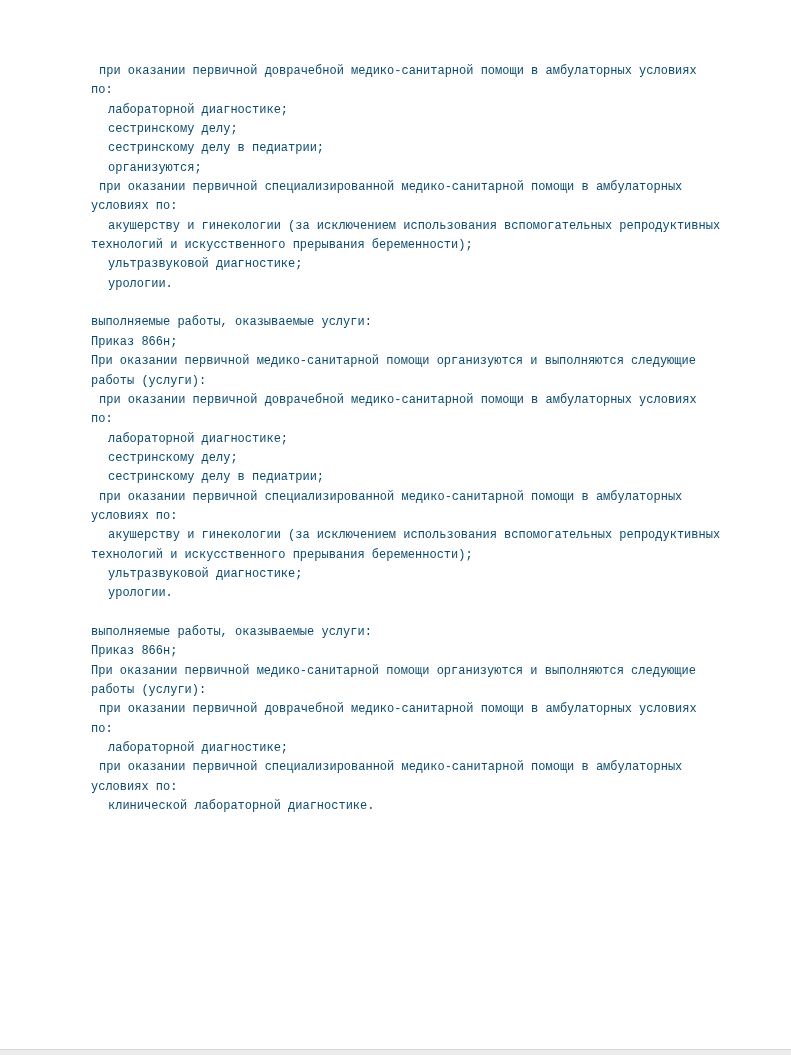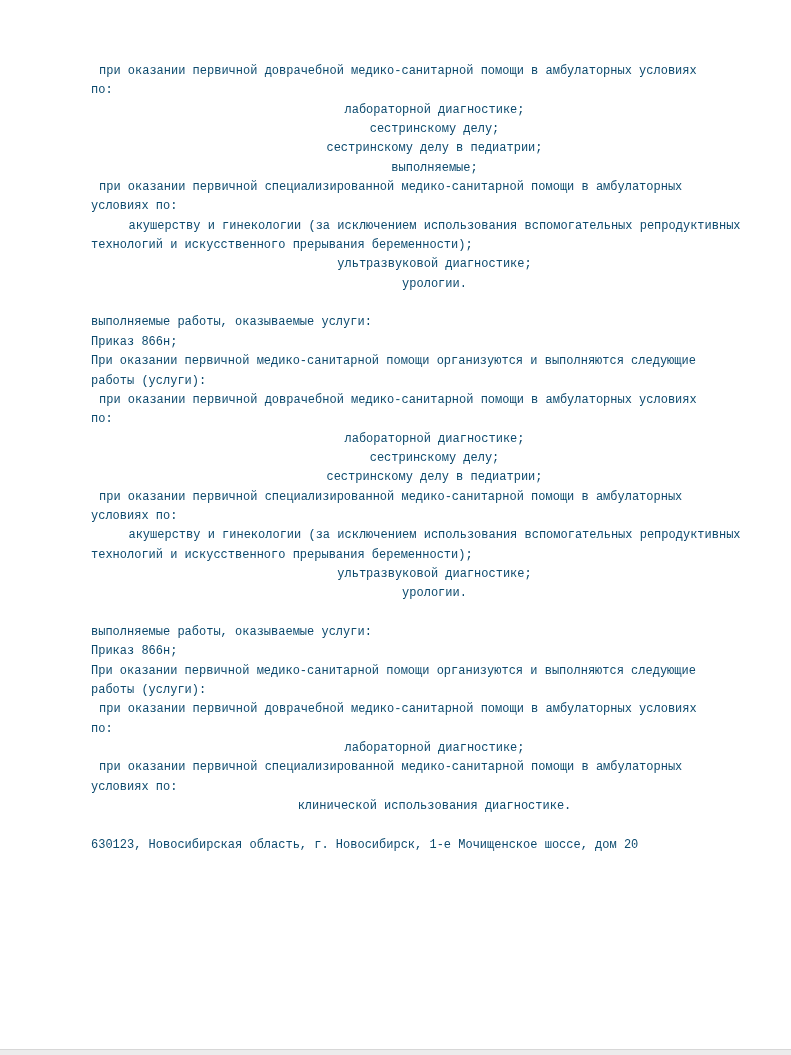--- a/index.html
+++ b/index.html
@@ -27,21 +27,21 @@
     color: #0c4a6e;
     letter-spacing: 0;
     font-family: Liberation Mono, monospace;
   }
   .line {
     white-space: nowrap;
     min-height: 19.35px;
   }
   .indent-0 { padding-left: 0; }
   .indent-1 { padding-left: 8px; }
-  .indent-2 { padding-left: 17px; text-align: center; }
+  .indent-2 { padding-left: 17px; }
   .footer-strip {
     position: absolute;
     left: 0;
     right: 0;
     bottom: 0;
     height: 6px;
     background: #ececec;
     border-top: 1px solid #d7d7d7;
   }
 </style>
@@ -49,21 +49,21 @@
 <body>
 
 <div class="page">
   <div class="doc">
     <div>
         <div class="line indent-1">при оказании первичной доврачебной медико-санитарной помощи в амбулаторных условиях</div>
         <div class="line indent-0">по:</div>
         <div class="line indent-2">лабораторной диагностике;</div>
         <div class="line indent-2">сестринскому делу;</div>
         <div class="line indent-2">сестринскому делу в педиатрии;</div>
-        <div class="line indent-2">выполняемые;</div>
+        <div class="line indent-2">организуются;</div>
         <div class="line indent-1">при оказании первичной специализированной медико-санитарной помощи в амбулаторных</div>
         <div class="line indent-0">условиях по:</div>
         <div class="line indent-2">акушерству и гинекологии (за исключением использования вспомогательных репродуктивных</div>
         <div class="line indent-0">технологий и искусственного прерывания беременности);</div>
         <div class="line indent-2">ультразвуковой диагностике;</div>
         <div class="line indent-2">урологии.</div>
         <div class="line indent-0">&nbsp;</div>
         <div class="line indent-0">выполняемые работы, оказываемые услуги:</div>
         <div class="line indent-0">Приказ 866н;</div>
         <div class="line indent-0">При оказании первичной медико-санитарной помощи организуются и выполняются следующие</div>
@@ -82,19 +82,18 @@
         <div class="line indent-0">&nbsp;</div>
         <div class="line indent-0">выполняемые работы, оказываемые услуги:</div>
         <div class="line indent-0">Приказ 866н;</div>
         <div class="line indent-0">При оказании первичной медико-санитарной помощи организуются и выполняются следующие</div>
         <div class="line indent-0">работы (услуги):</div>
         <div class="line indent-1">при оказании первичной доврачебной медико-санитарной помощи в амбулаторных условиях</div>
         <div class="line indent-0">по:</div>
         <div class="line indent-2">лабораторной диагностике;</div>
         <div class="line indent-1">при оказании первичной специализированной медико-санитарной помощи в амбулаторных</div>
         <div class="line indent-0">условиях по:</div>
-        <div class="line indent-2">клинической использования диагностике.</div>
+        <div class="line indent-2">клинической лабораторной диагностике.</div>
         <div class="line indent-0">&nbsp;</div>
-        <div class="line indent-0">630123, Новосибирская область, г. Новосибирск, 1-е Мочищенское шоссе, дом 20</div>
       </div>
   </div>
   <div class="footer-strip"></div>
 </div>
 
 </body></html>

